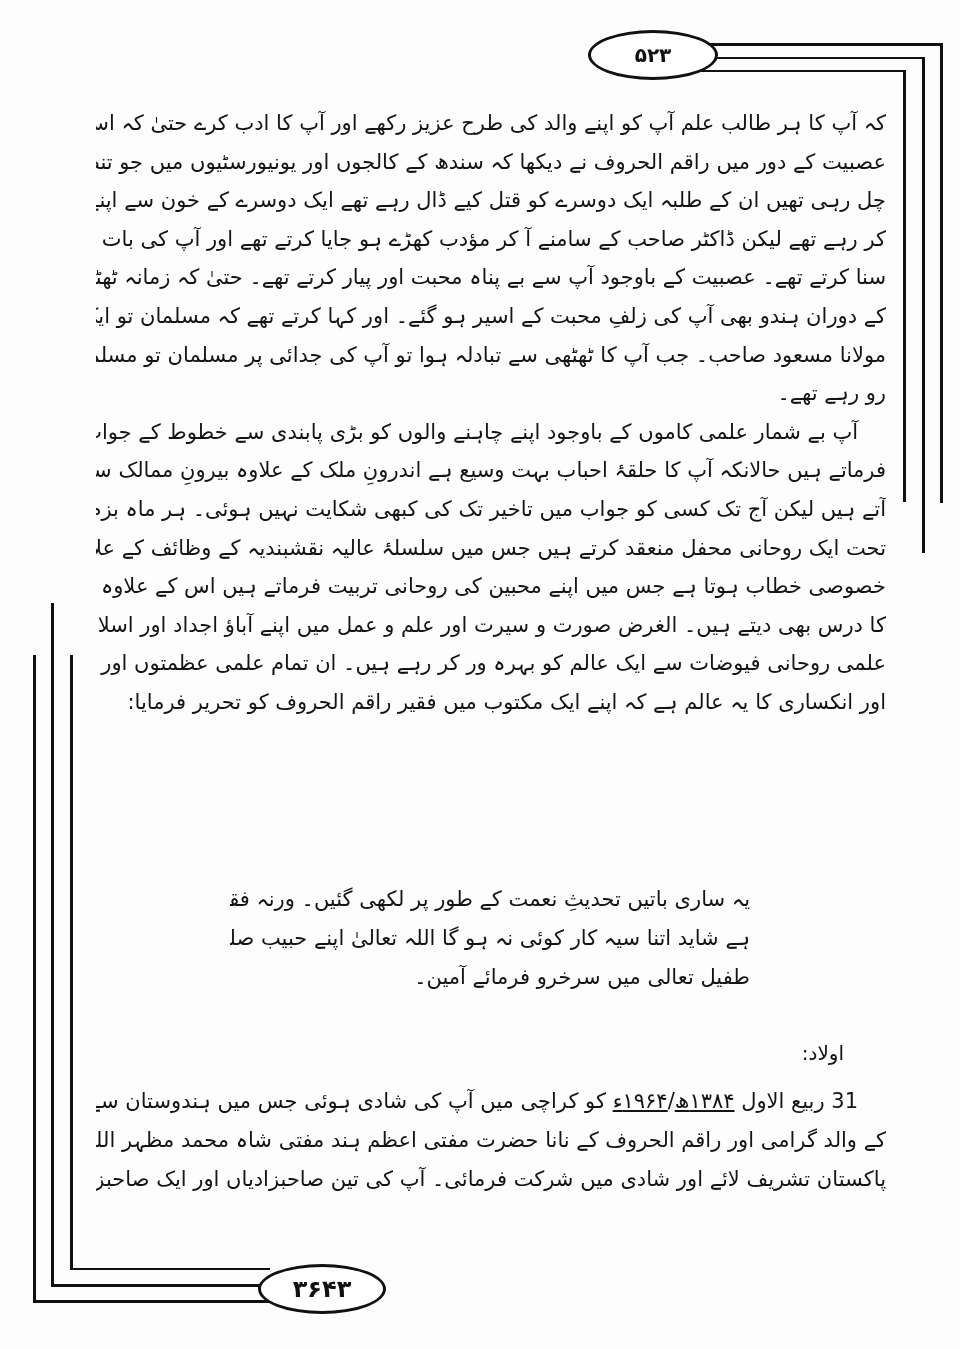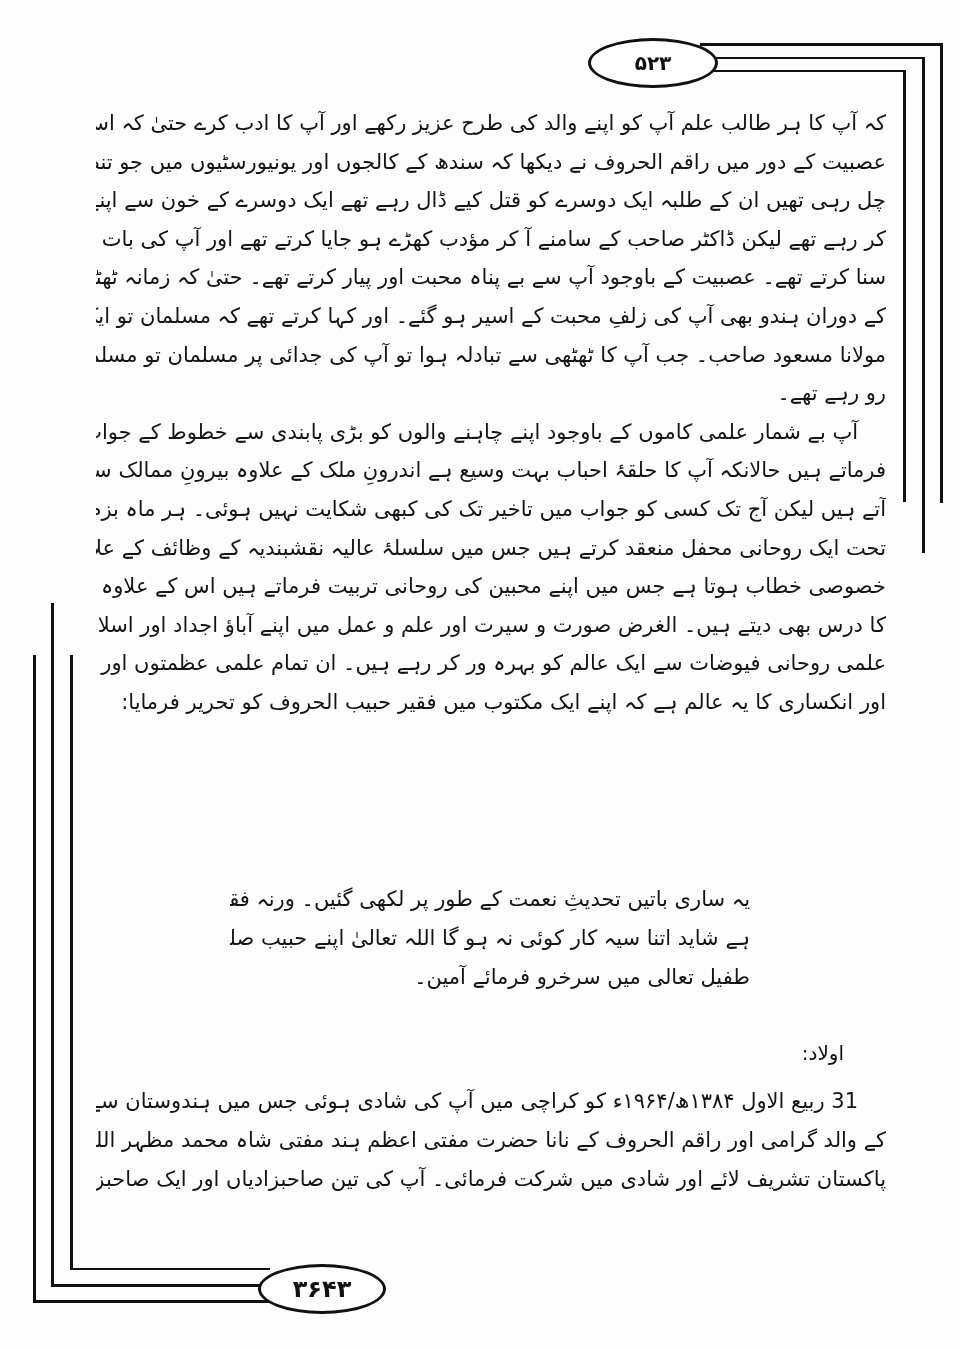--- a/index.html
+++ b/index.html
@@ -33,21 +33,21 @@
       background: #ffffff;
       display: flex;
       align-items: center;
       justify-content: center;
       font-family: "DejaVu Sans", sans-serif;
       font-weight: bold;
       color: #111111;
       box-sizing: border-box;
     }
     .oval-top {
-      left: 588px; top: 38px;
+      left: 588px; top: 30px;
       width: 130px; height: 50px;
       font-size: 20px;
     }
     .oval-bottom {
       left: 258px; top: 1264px;
       width: 128px; height: 50px;
       font-size: 24px;
     }
 
     
@@ -103,20 +103,21 @@
       width: 790px;
       top: 1082px;
       direction: rtl;
       font-family: "DejaVu Sans", sans-serif;
       font-size: 21px;
       line-height: 39px;
       color: #141414;
     }
     .tail .line { height: 39px; }
     .date-underline {
+      text-decoration: underline;
     }
   </style>
 </head>
 <body>
 
 <div class="page">
 
   <div class="frame-line" style="left:700px; top:43px; width:243px; height:3px;"></div>
   <div class="frame-line" style="left:940px; top:43px; width:3px; height:460px;"></div>
 
@@ -150,21 +151,21 @@
       <span class="line last">رو رہے تھے۔</span>
     </div>
     <div>
       <span class="line indent">آپ بے شمار علمی کاموں کے باوجود اپنے چاہنے والوں کو بڑی پابندی سے خطوط کے جواب عنایت</span>
       <span class="line">فرماتے ہیں حالانکہ آپ کا حلقۂ احباب بہت وسیع ہے اندرونِ ملک کے علاوہ بیرونِ ممالک سے سیکڑوں خطوط</span>
       <span class="line">آتے ہیں لیکن آج تک کسی کو جواب میں تاخیر تک کی کبھی شکایت نہیں ہوئی۔ ہر ماہ بزمِ اربابِ طریقت کے</span>
       <span class="line">تحت ایک روحانی محفل منعقد کرتے ہیں جس میں سلسلۂ عالیہ نقشبندیہ کے وظائف کے علاوہ نعت اور آپ کا</span>
       <span class="line">خصوصی خطاب ہوتا ہے جس میں اپنے محبین کی روحانی تربیت فرماتے ہیں اس کے علاوہ ہر ہفتہ مکتوبات امام ربانی</span>
       <span class="line">کا درس بھی دیتے ہیں۔ الغرض صورت و سیرت اور علم و عمل میں اپنے آباؤ اجداد اور اسلاف کا نمونہ ہیں اور</span>
       <span class="line">علمی روحانی فیوضات سے ایک عالم کو بہرہ ور کر رہے ہیں۔ ان تمام علمی عظمتوں اور شہرتوں کے باوجود تواضع</span>
-      <span class="line last">اور انکساری کا یہ عالم ہے کہ اپنے ایک مکتوب میں فقیر حبیب الحروف کو تحریر فرمایا:</span>
+      <span class="line last">اور انکساری کا یہ عالم ہے کہ اپنے ایک مکتوب میں فقیر راقم الحروف کو تحریر فرمایا:</span>
     </div>
   </div>
 
   <div class="quote">
     <span class="line">یہ ساری باتیں تحدیثِ نعمت کے طور پر لکھی گئیں۔ ورنہ فقیر تو سیہ کار و گنہ گار</span>
     <span class="line">ہے شاید اتنا سیہ کار کوئی نہ ہو گا اللہ تعالیٰ اپنے حبیب صلی اللہ علیہ وسلم کے</span>
     <span class="line last">طفیل تعالی میں سرخرو فرمائے آمین۔</span>
   </div>
 
   <div class="heading">اولاد:</div>

